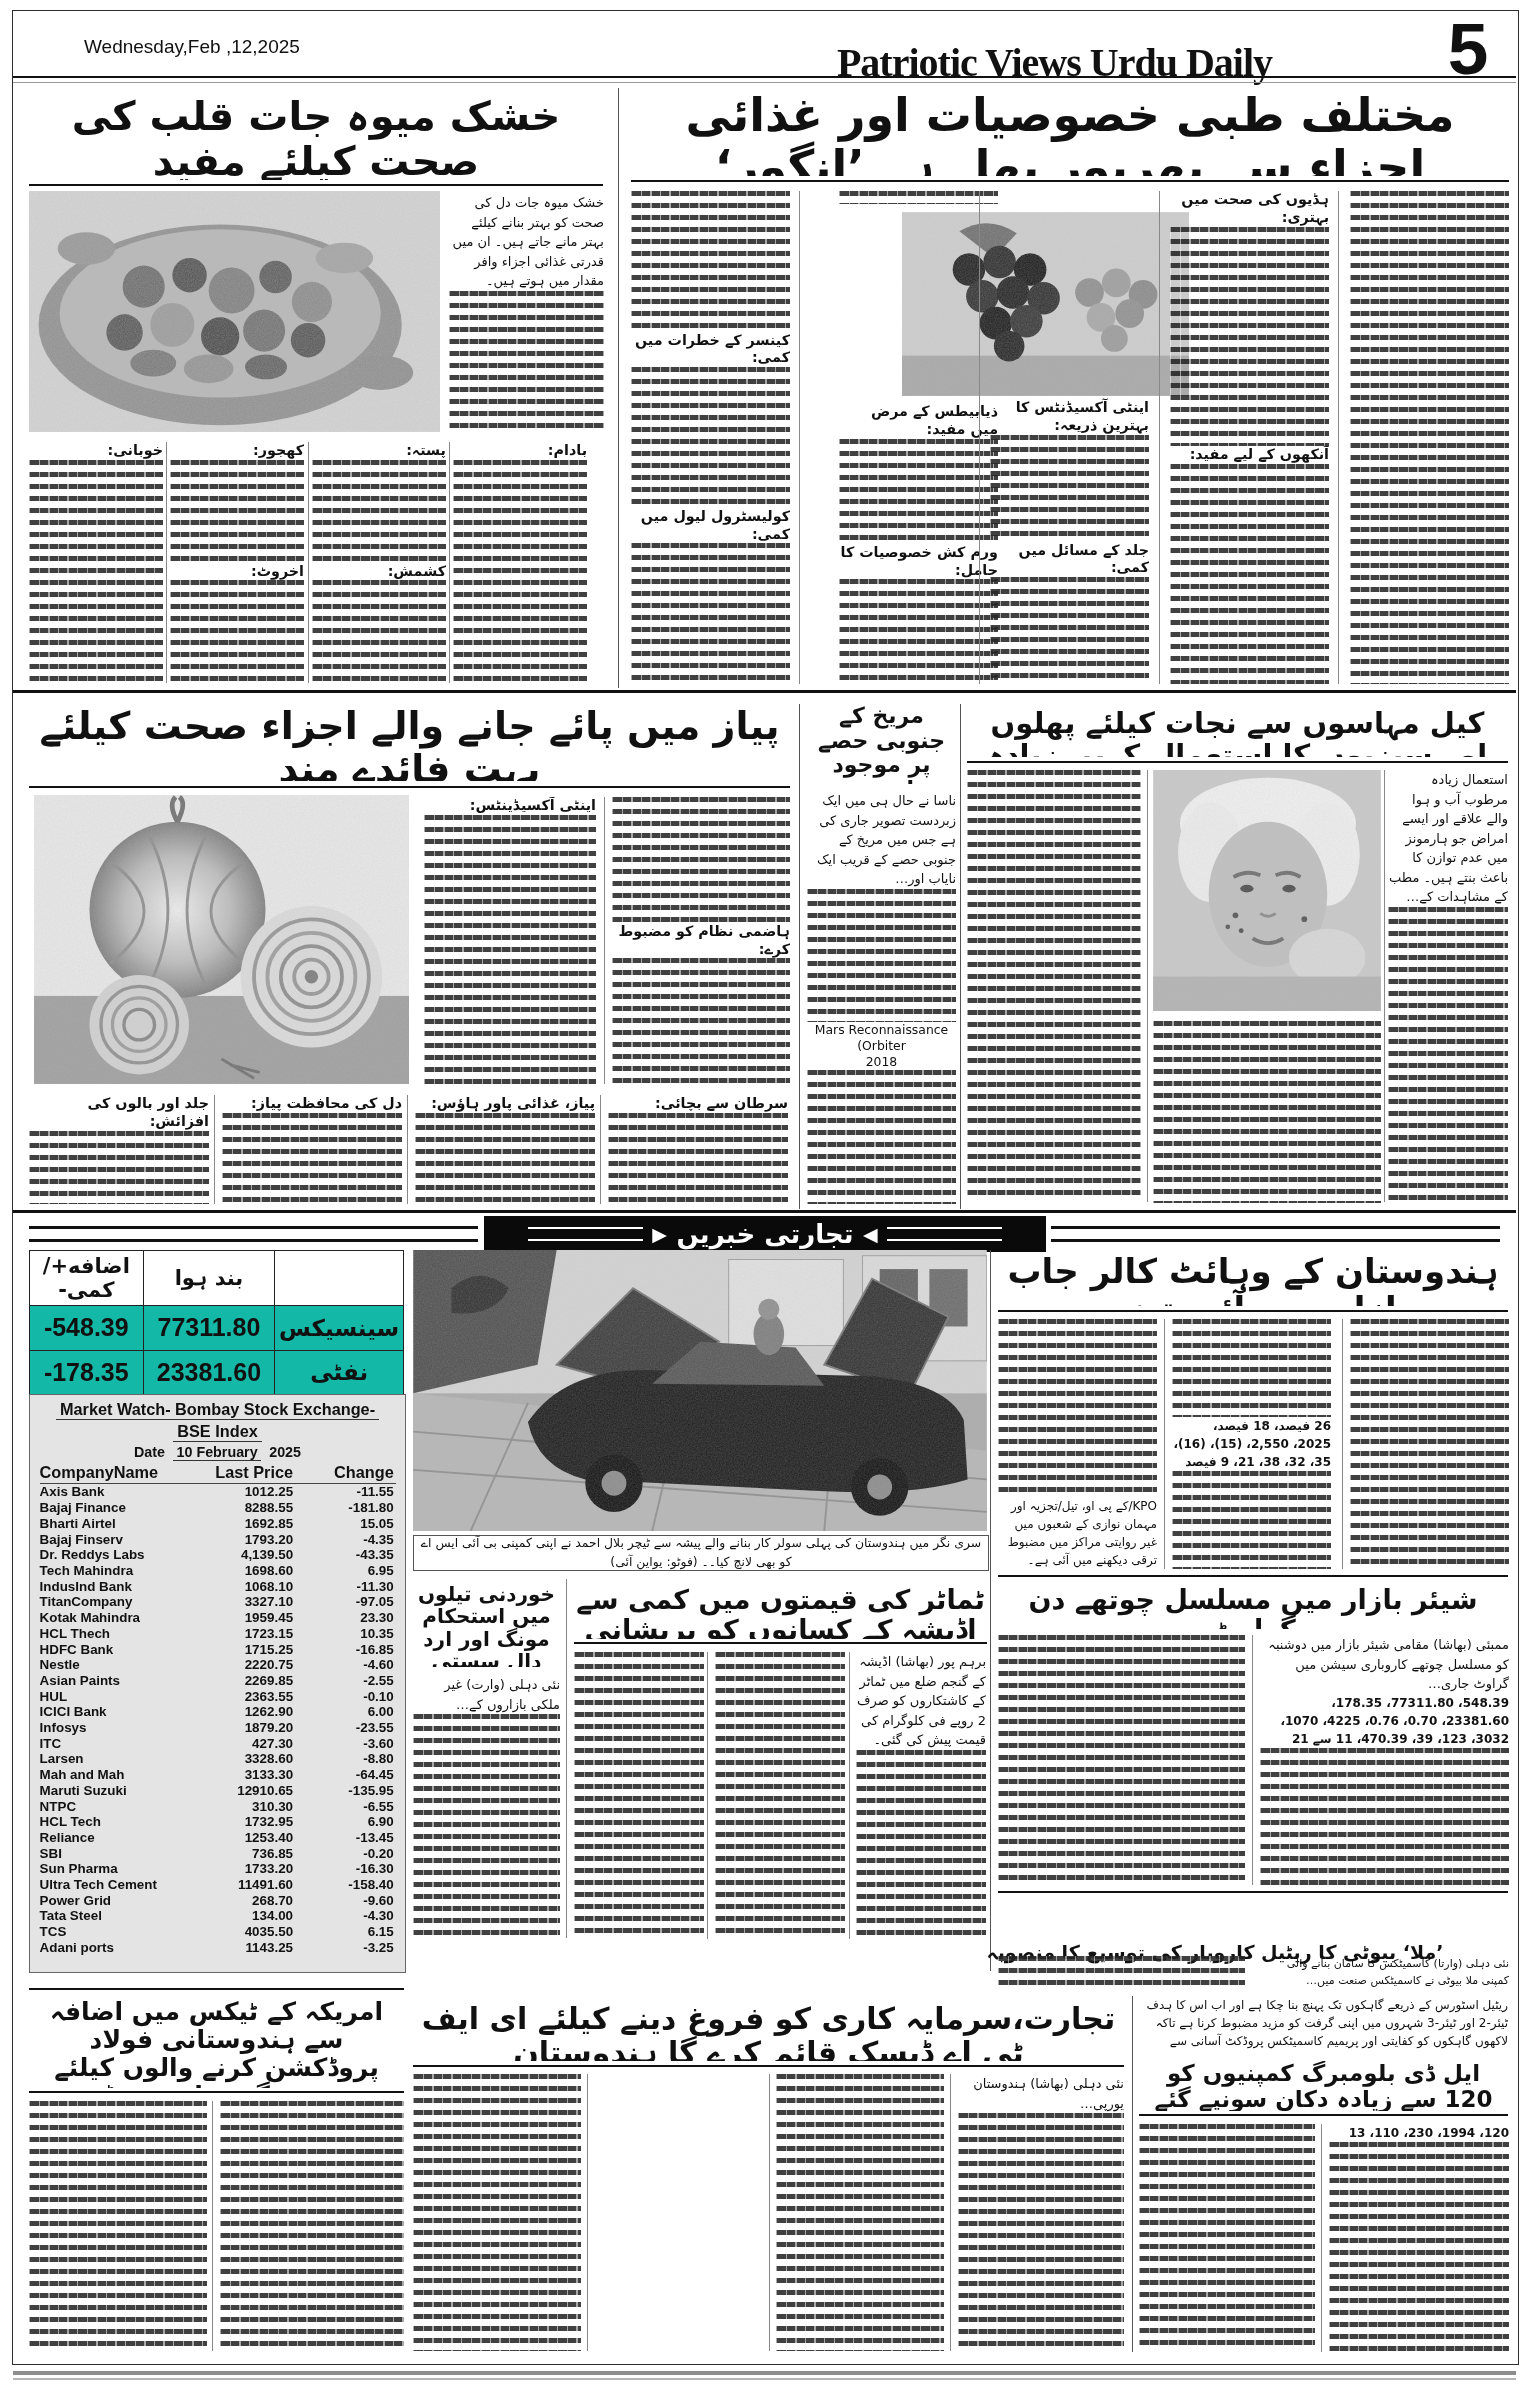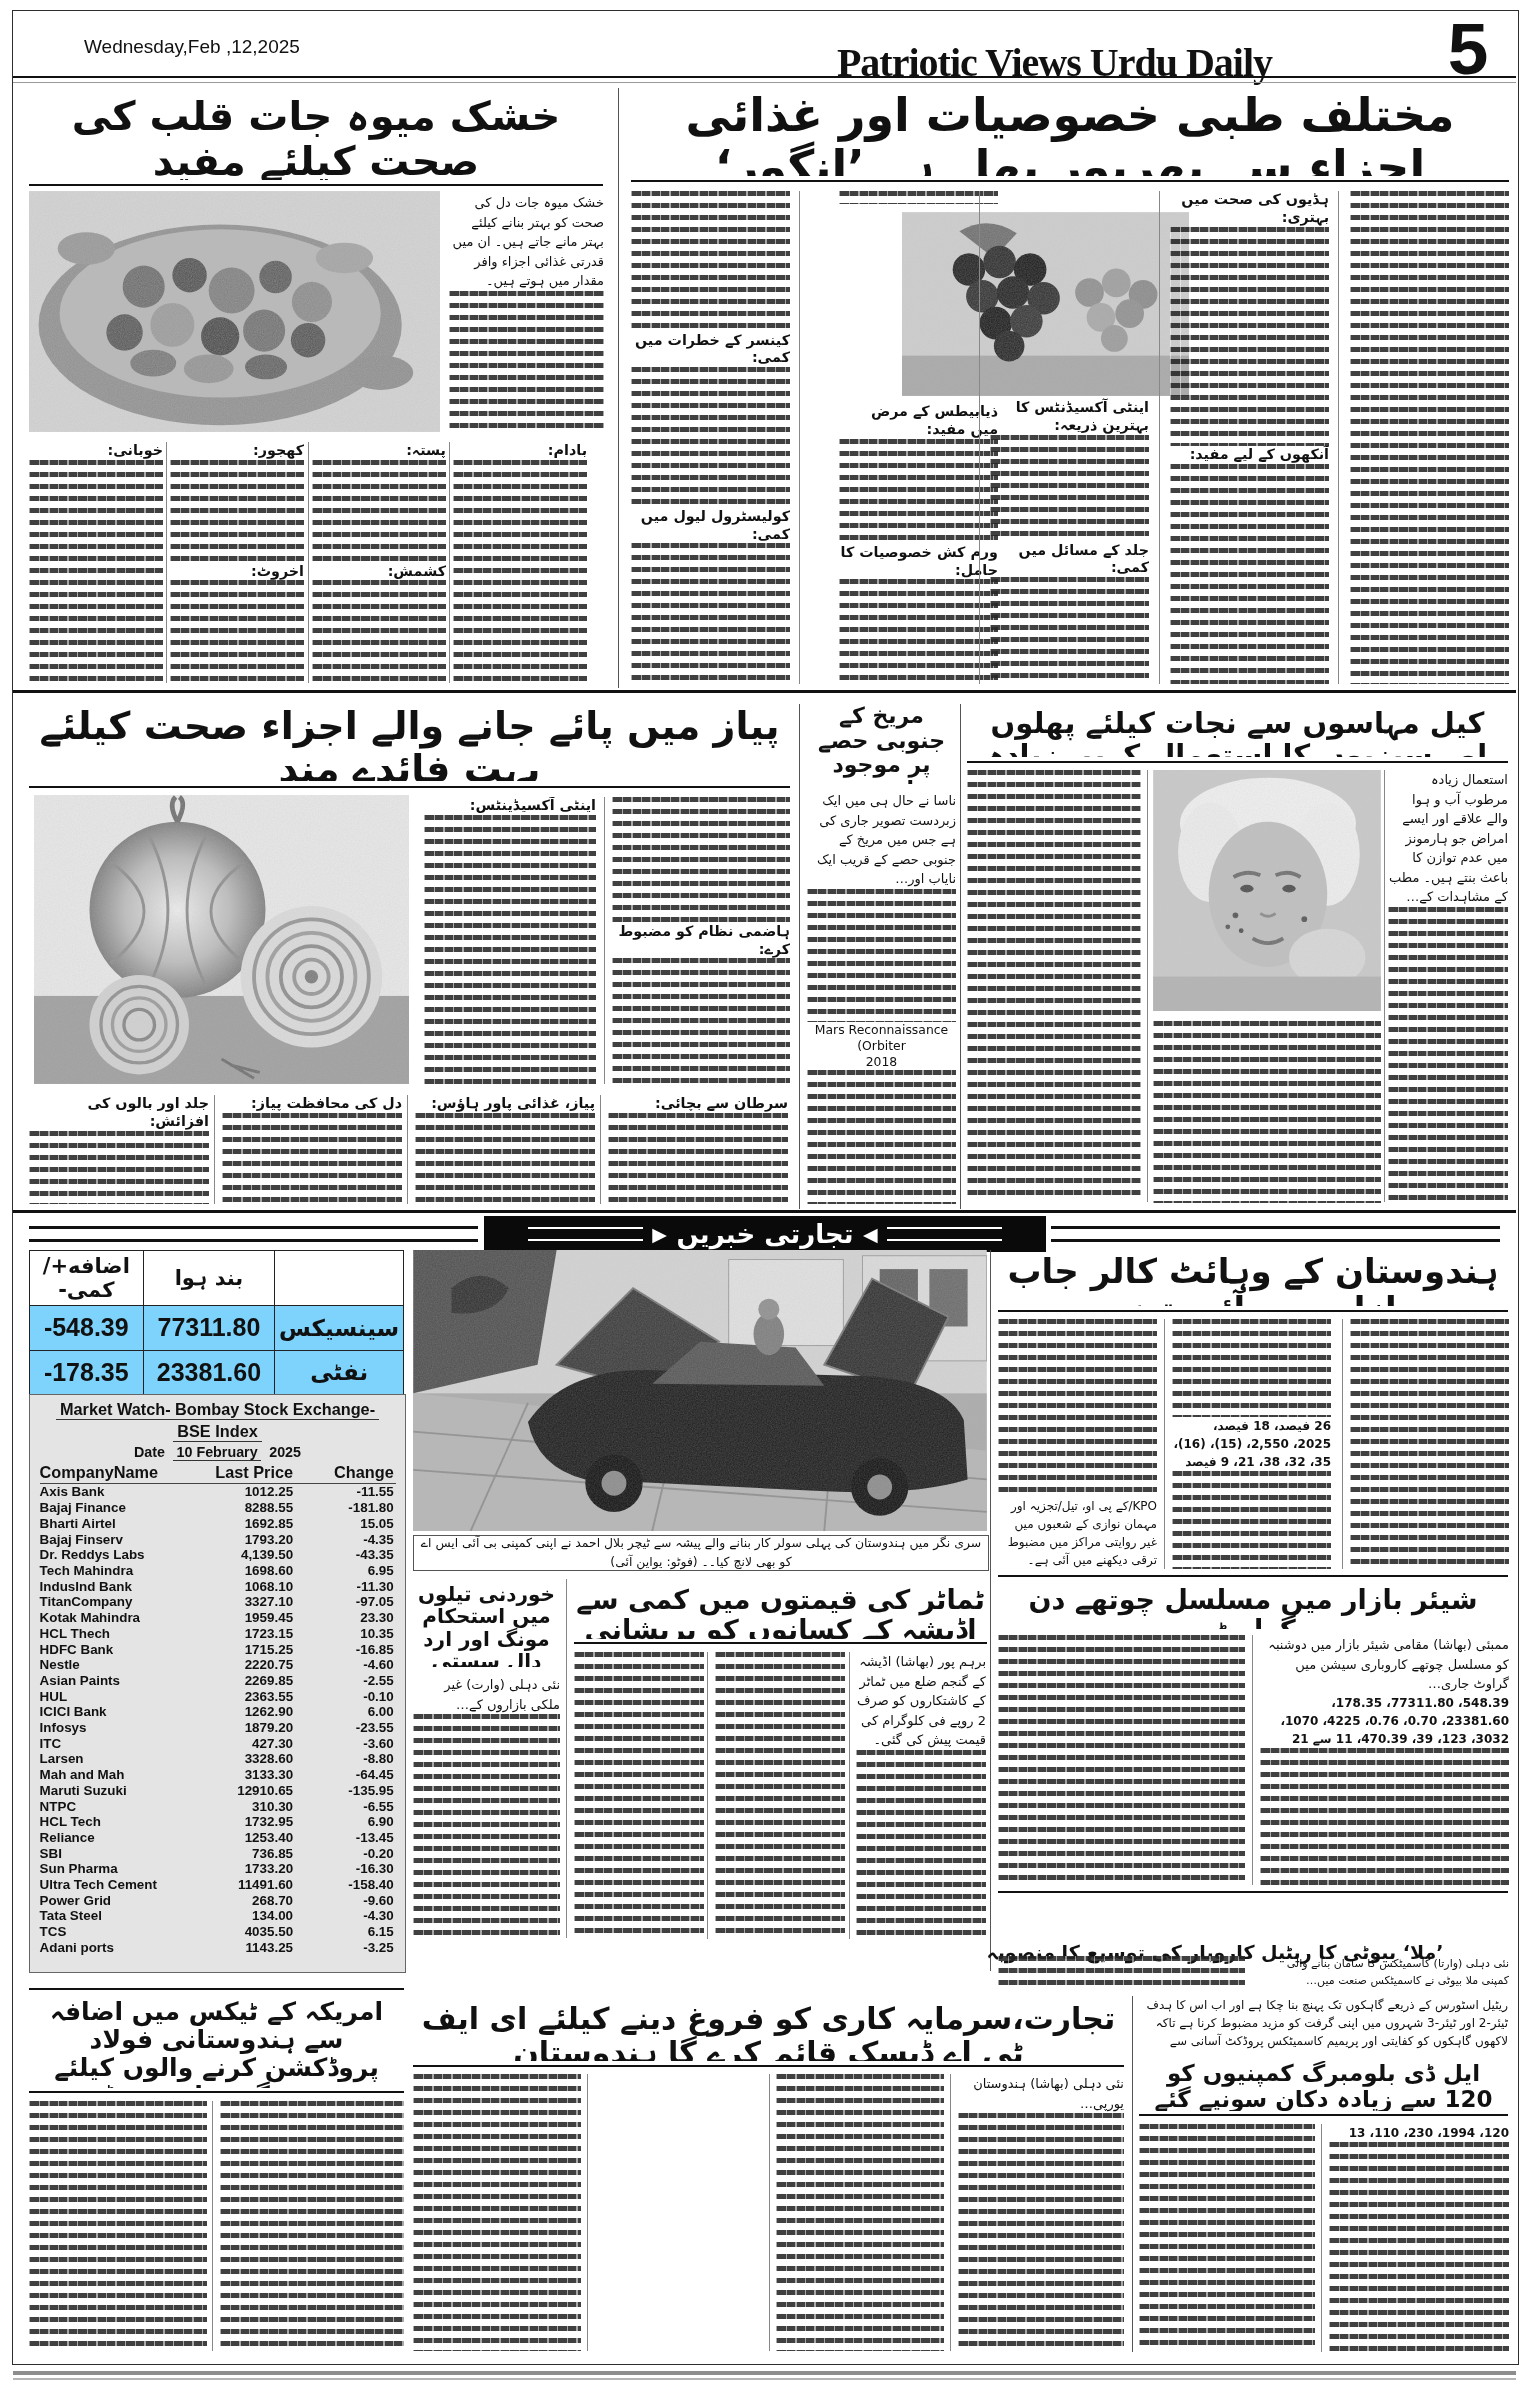--- a/index.html
+++ b/index.html
@@ -29,21 +29,21 @@
   .bannerbar{background:#0a0a0a;display:flex;align-items:center;justify-content:center;gap:9.6px;}
   .bannertext{color:#fff;font-weight:bold;font-size:26px;direction:rtl;}
   .wdbl{height:9.6px;border-top:2.9px solid #fff;border-bottom:2.9px solid #fff;flex:0 0 115px;}
   .kdbl{height:9.6px;border-top:3.3px solid #111;border-bottom:3.3px solid #111;}
   .arrow{color:#fff;font-size:19px;line-height:1;}
   
   table{border-collapse:collapse;}
   .idx{width:375px;font-weight:bold;}
   .idx th,.idx td{border:1.9px solid #222;text-align:center;padding:2.9px 3.8px;}
   .idx th{font-size:21px;background:#fff;direction:rtl;height:32.5px;}
-  .idx td{font-size:25px;background:#7dd3fc;height:38px;font-family:"Liberation Sans",sans-serif;}
+  .idx td{font-size:25px;background:#14b8a6;height:38px;font-family:"Liberation Sans",sans-serif;}
   .idx td.u{font-size:23px;direction:rtl;font-family:"DejaVu Sans",sans-serif;}
   
   .mwbox{background:#e4e4e4;border:1.9px solid #666;}
   .mwt{font-family:"Liberation Sans",sans-serif;font-weight:bold;text-align:center;}
   .mwt span{display:inline-block;border-bottom:1.4px solid #333;padding:0 3.8px;}
   .mw{width:356px;margin:1.9px 9.6px;font-family:"Liberation Sans",sans-serif;font-weight:bold;}
   .mw th{font-size:16.3px;text-align:left;border-bottom:1.9px solid #444;padding:1px 0;}
   .mw td{font-size:13.4px;line-height:15.7px;padding:0;}
   .mw td.pr,.mw th.pr{text-align:right;padding-right:25px;}
   .mw td.ch,.mw th.ch{text-align:right;padding-right:1.9px;}

